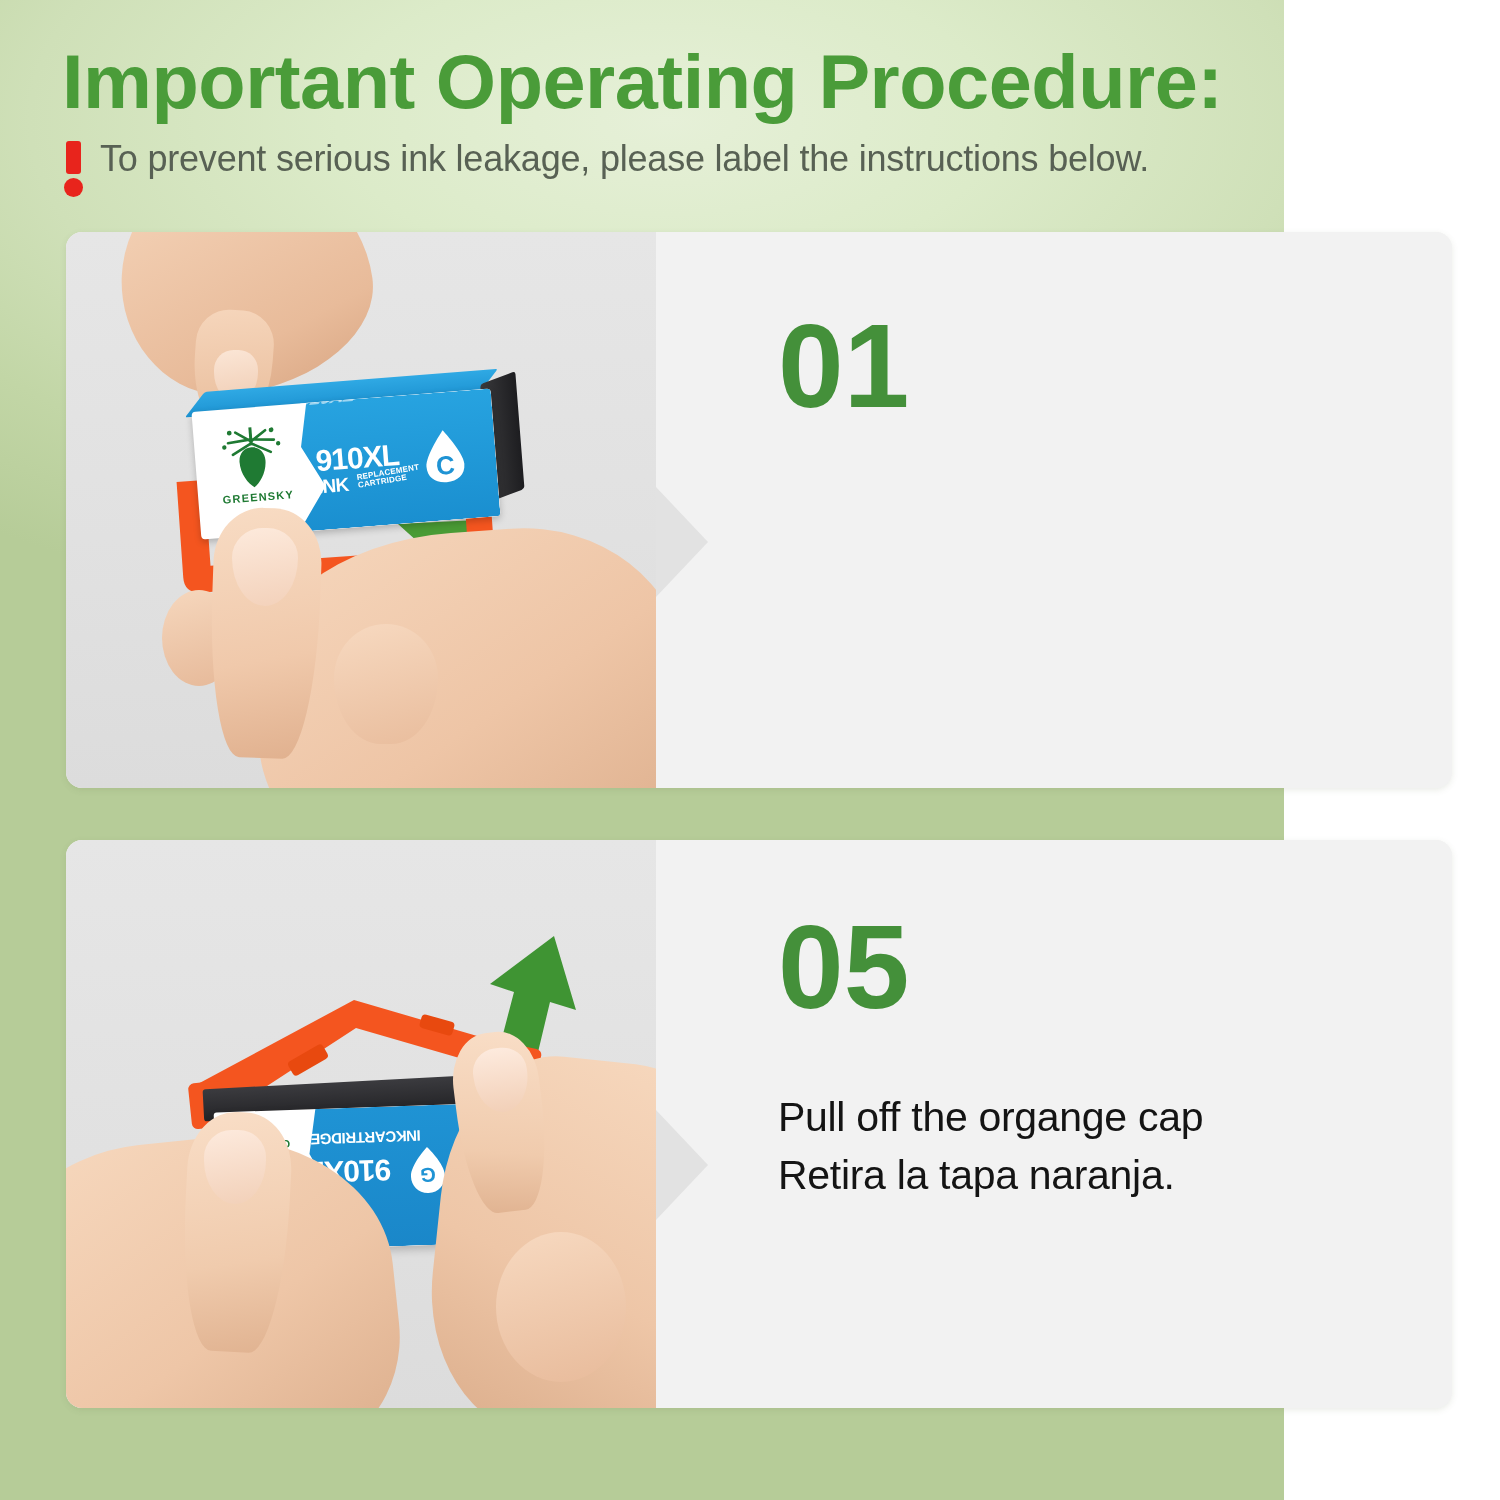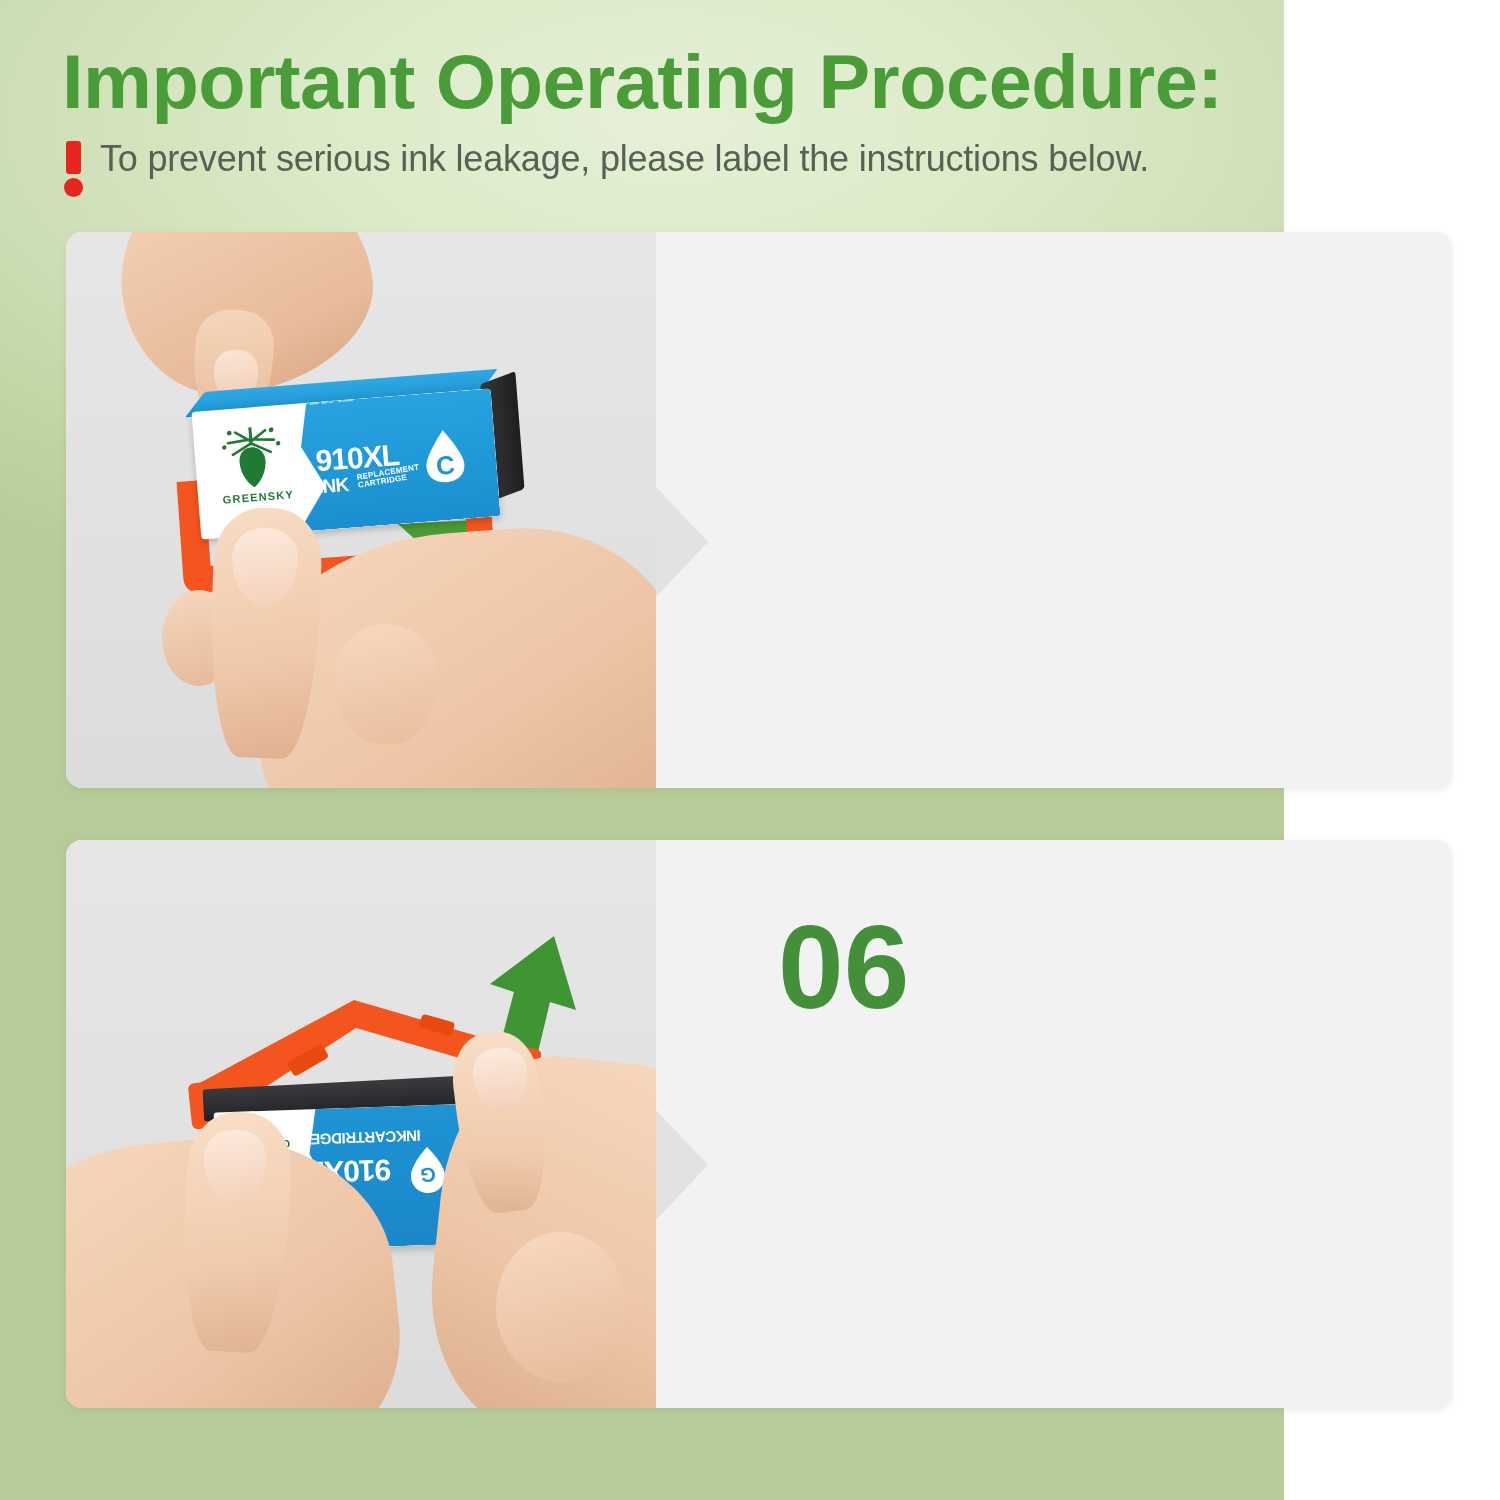--- a/index.html
+++ b/index.html
@@ -413,20 +413,21 @@
       <div class="hand p1-knuckle-b"></div>
       <div class="hand p1-hand-bottom"></div>
       <div class="hand p1-knuckle-a"></div>
       <div class="hand p1-thumb"></div>
       <div class="p1-thumbnail"></div>
     </div>
 
     <div class="chevron"></div>
 
     <div class="textpane">
+      <div class="step-num">01</div>
     </div>
   </div>
 
   <div class="card" id="card-2">
 
     <div class="photo">
 
       <div class="arrow-green" style="left:408px; top:92px; width:110px; height:170px;">
         <svg viewBox="0 0 110 170" width="110" height="170">
           <path d="M80 4 L102 78 L76 70 L54 162 L16 152 L40 60 L16 52 Z" fill="#3f9433"></path>
@@ -484,17 +485,19 @@
 
       <div class="hand p2-hand-right"></div>
       <div class="hand p2-knuckle"></div>
       <div class="hand p2-finger-right"></div>
       <div class="p2-nail-right"></div>
     </div>
 
     <div class="chevron"></div>
 
     <div class="textpane">
-      <div class="step-num">06</div>
+      <div class="step-num">05</div>
+      <div class="step-text">Pull off the organge cap
+Retira la tapa naranja.</div>
     </div>
   </div>
 
 </div>
 
 </body></html>

